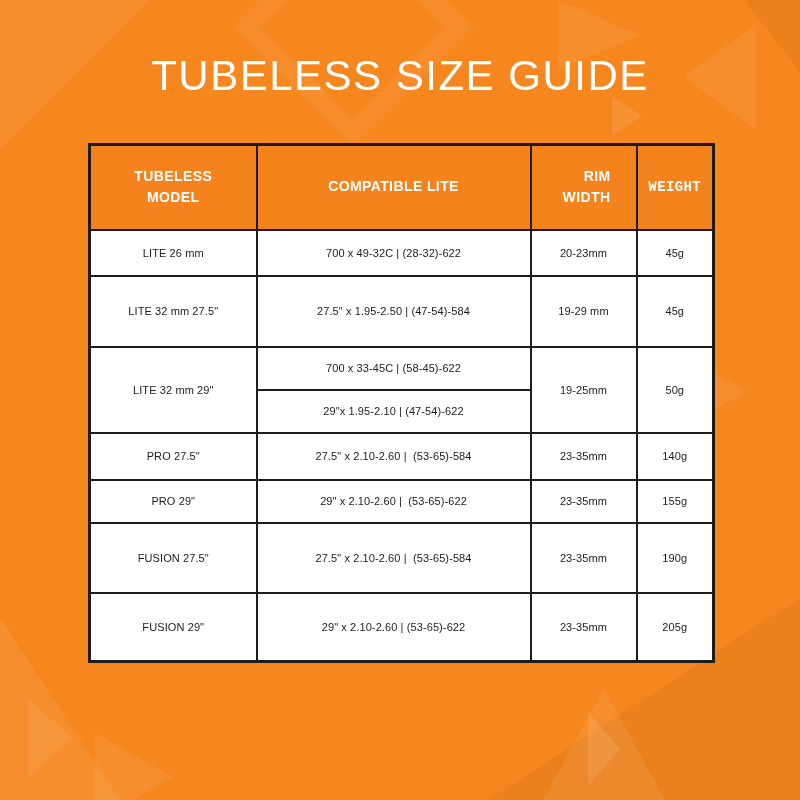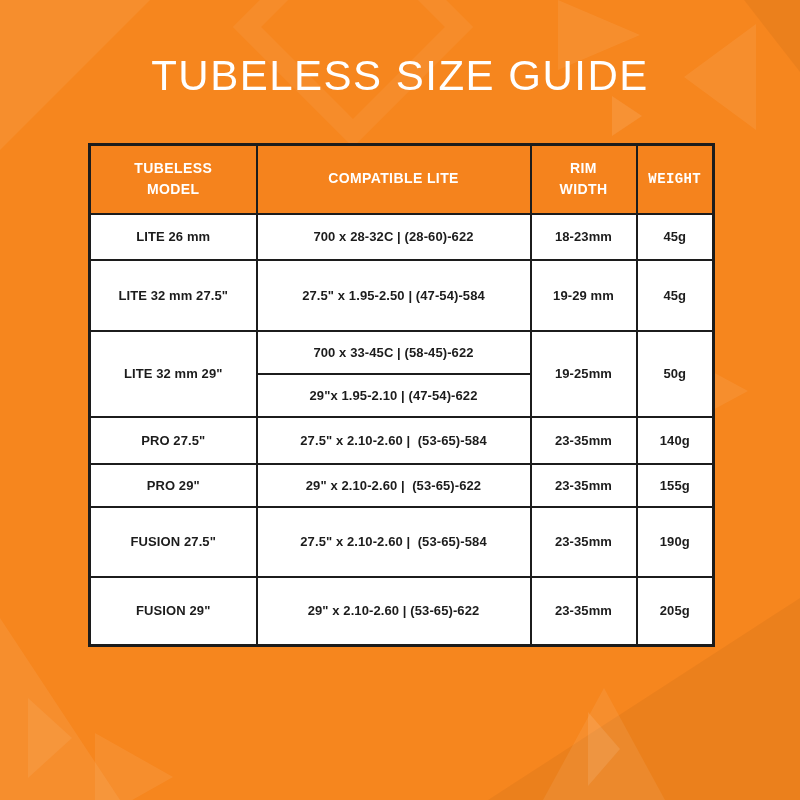--- a/index.html
+++ b/index.html
@@ -66,31 +66,31 @@
     background:var(--orange-header);
     color:#FFFFFF;
     font-size:14px;
     font-weight:700;
     letter-spacing:0.4px;
     line-height:1.55;
   }
   table.guide td{
     background:var(--cell-bg);
     color:var(--ink);
-    font-size:13px;
-    font-weight:700;
+    font-size:11px;
+    font-weight:400;
     letter-spacing:0.1px;
   }
   .cell-size{white-space:pre-wrap;}
   .th-inner{display:inline-block;}
   .th-model{max-width:90px;}
-  .th-rim{max-width:54px;}
+  .th-rim{max-width:54px;text-align:right;}
   .th-weight{width:54px;word-break:break-all;font-family:Liberation Mono, monospace;}
 
-  tr.hrow{height:69px;}
+  tr.hrow{height:85px;}
   tr.r0{height:46px;}
   tr.r1{height:71px;}
   tr.r2a{height:43px;}
   tr.r2b{height:43px;}
   tr.r3{height:47px;}
   tr.r4{height:43px;}
   tr.r5{height:70px;}
   tr.r6{height:69px;}
 </style>
 </head>
@@ -122,22 +122,22 @@
   <tbody>
       <tr class="hrow">
     <th><span class="th-inner th-model">TUBELESS MODEL</span></th>
     <th><span class="th-inner">COMPATIBLE LITE</span></th>
     <th><span class="th-inner th-rim">RIM WIDTH</span></th>
     <th><span class="th-inner th-weight">WEIGHT</span></th>
   </tr>
 
   <tr class="r0">
     <td class="cell-model">LITE 26 mm</td>
-    <td class="cell-size">700 x 28-32C | (28-60)-622</td>
-    <td class="cell-rim">18-23mm</td>
+    <td class="cell-size">700 x 49-32C | (28-32)-622</td>
+    <td class="cell-rim">20-23mm</td>
     <td class="cell-weight">45g</td>
   </tr>
 
   <tr class="r1">
     <td class="cell-model">LITE 32 mm 27.5"</td>
     <td class="cell-size">27.5" x 1.95-2.50 | (47-54)-584</td>
     <td class="cell-rim">19-29 mm</td>
     <td class="cell-weight">45g</td>
   </tr>
 

